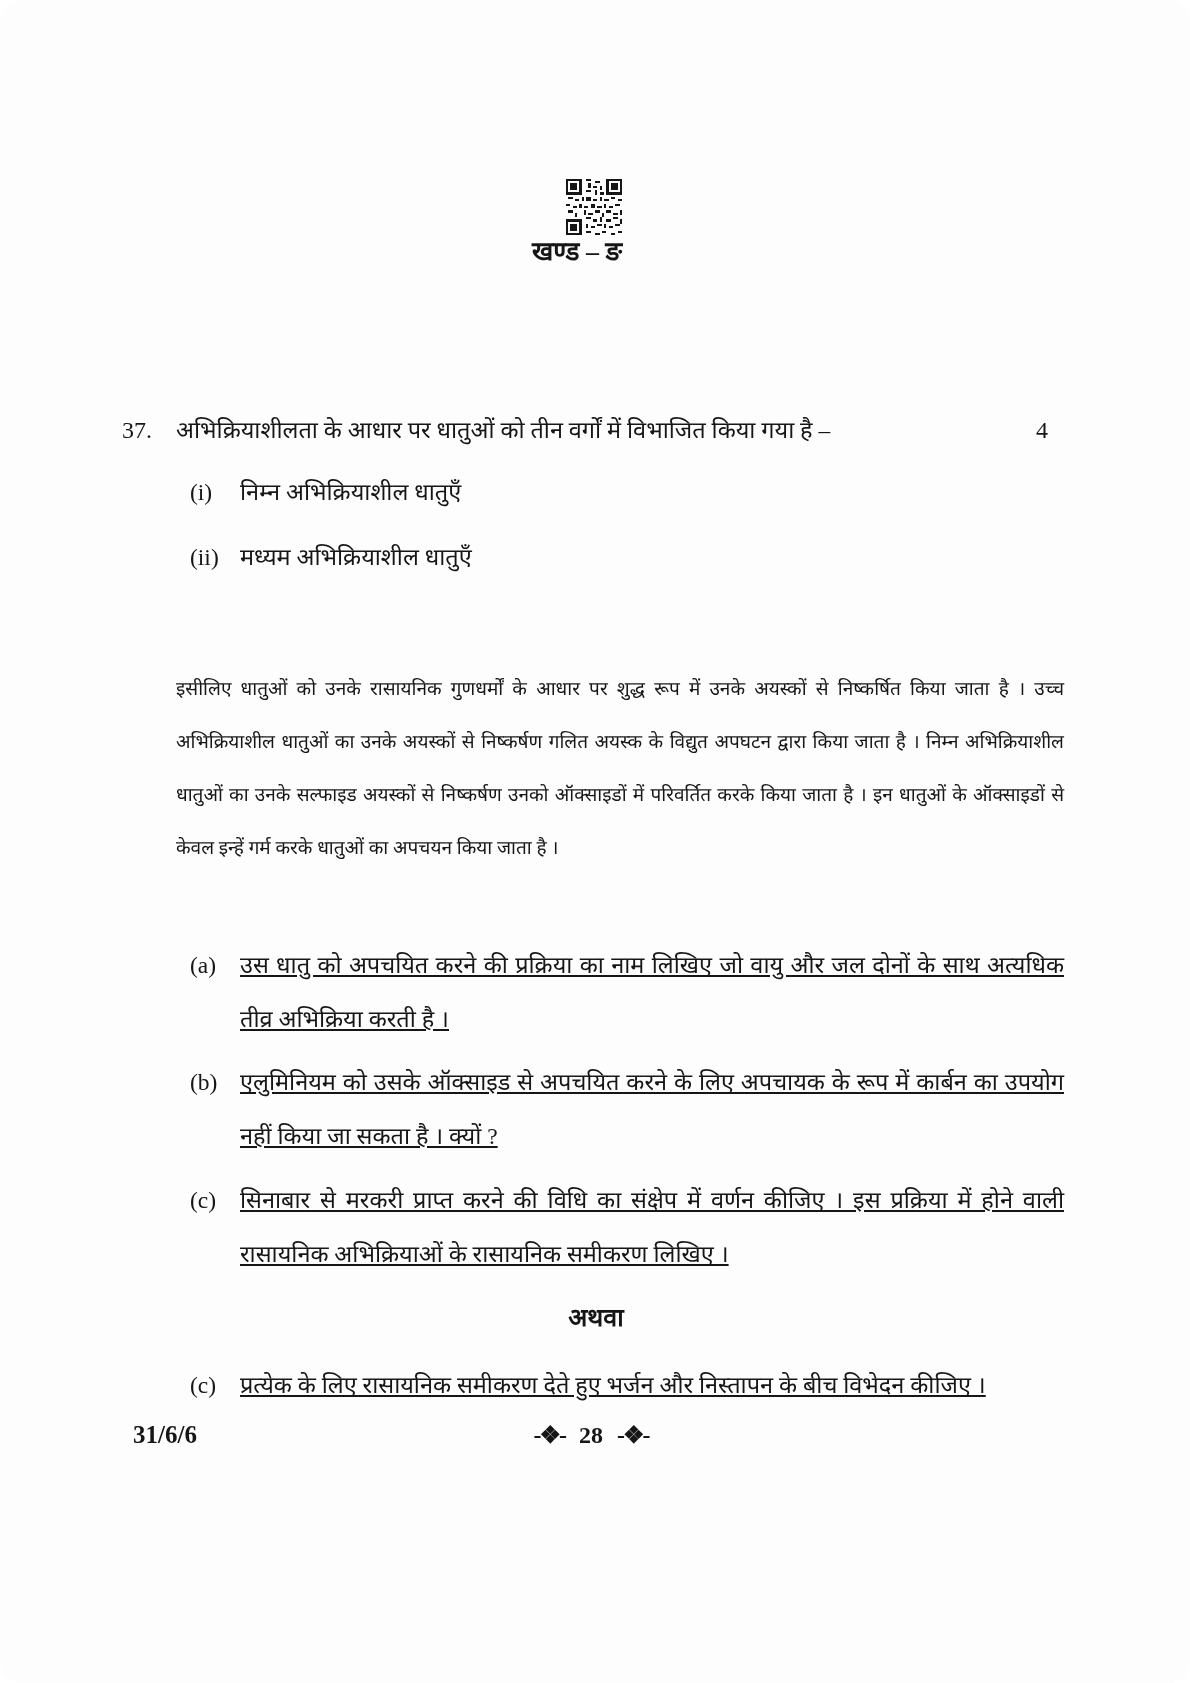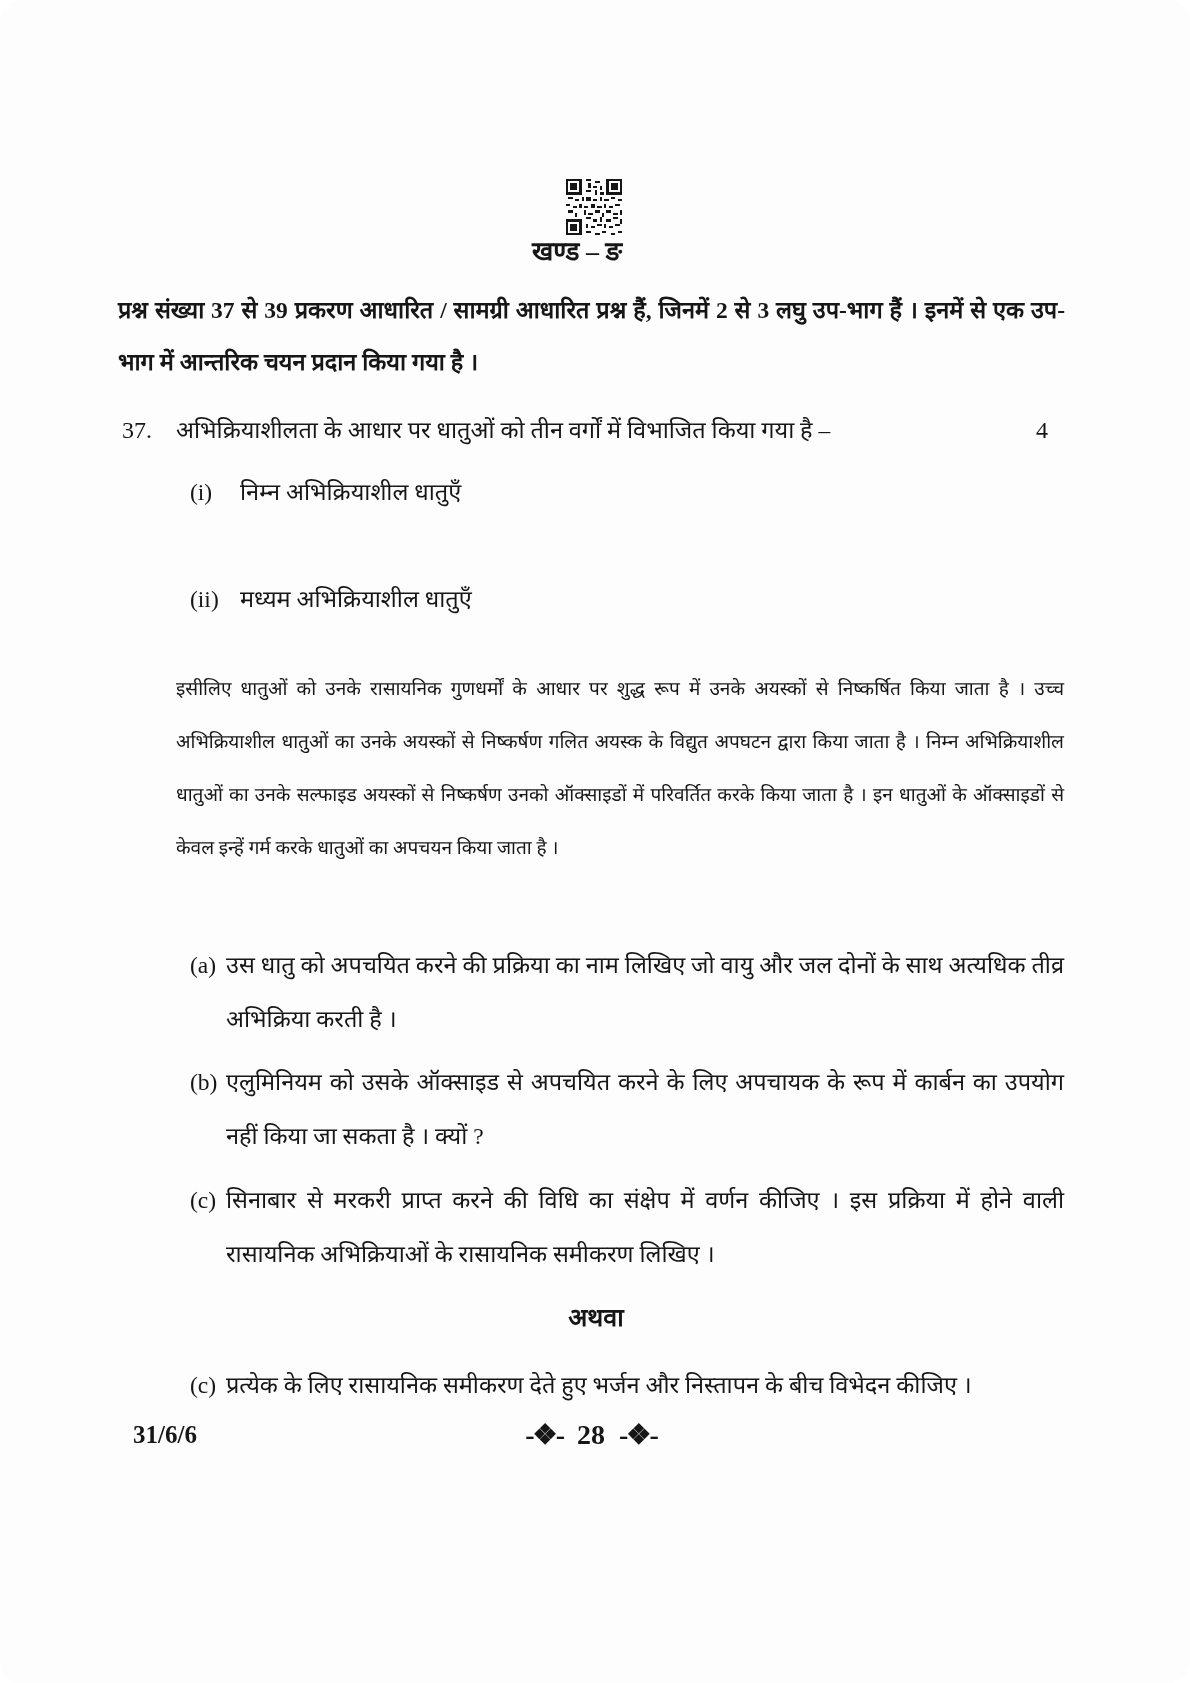--- a/index.html
+++ b/index.html
@@ -24,37 +24,37 @@
   .instructions { left:118px; top:284px; width:947px;
                   font-size:23.5px; line-height:52px; font-weight:700; }
 
   .qnum   { left:122px; top:408px; font-size:24px; line-height:44px; }
   .qstem  { left:176px; top:408px; width:830px; font-size:23.5px; line-height:44px; }
   .qmarks { left:1036px; top:408px; font-size:24px; line-height:44px; }
 
   .li      { left:190px; width:860px; font-size:23.5px; line-height:40px; }
   .li .lab { position:absolute; left:0; }
   .li .txt { display:block; margin-left:50px; }
-  .li1 { top:472px; } .li2 { top:537px;margin-top:42px; } .li3 { top:602px; }
+  .li1 { top:472px; } .li2 { top:537px; } .li3 { top:602px; }
 
   .para { left:176px; top:662px; width:888px;
           font-size:19px; line-height:53px; }
 
   .sub       { left:190px; width:874px; font-size:23.5px; line-height:54px; }
   .sub .slab { position:absolute; left:0; top:0; }
-  .sub .stxt { display:block; margin-left:36px; }
+  .sub .stxt { display:block; margin-left:50px;text-decoration:underline; }
   .subA { top:938px; } .subB { top:1055px; } .subC { top:1173px; }
   .subAlt { top:1358px; }
 
   .orlabel { left:574px; top:1303px; transform:translateX(-50%);
              font-size:25px; line-height:30px; font-weight:700; white-space:nowrap;margin-left:22px; }
 
   .footCode { left:133px; top:1420px; font-size:25px; line-height:30px; font-weight:700; }
   .footPage { left:591px; top:1421px; transform:translateX(-50%);
-              font-size:28px; line-height:28px; font-weight:700; white-space:nowrap;text-align:right; }
+              font-size:24px; line-height:28px; font-weight:700; white-space:nowrap;text-align:right; }
   .footPage .num { padding:0 14px; }
   .orn { letter-spacing:-2px; }
 </style>
 </head>
 <body>
 
 <div class="page">
 
   <div class="abs qr">
     <svg viewBox="0 0 25 25" width="56" height="58" shape-rendering="crispEdges" aria-hidden="true">
@@ -125,21 +125,20 @@
           <rect x="13" y="24" width="2" height="1"></rect>
         <rect x="16" y="23" width="2" height="1"></rect>
           <rect x="20" y="24" width="2" height="1"></rect>
         <rect x="23" y="23" width="2" height="1"></rect>
       </g>
     </svg>
   </div>
 
   <div class="abs heading">खण्ड – ङ</div>
 
-  <div class="abs instructions just">प्रश्न संख्या 37 से 39 प्रकरण आधारित / सामग्री आधारित प्रश्न हैं, जिनमें 2 से 3 लघु उप-भाग हैं । इनमें से एक उप-भाग में आन्तरिक चयन प्रदान किया गया है ।</div>
 
   <div class="abs qnum">37.</div>
   <div class="abs qstem">अभिक्रियाशीलता के आधार पर धातुओं को तीन वर्गों में विभाजित किया गया है –</div>
   <div class="abs qmarks">4</div>
 
   <div class="abs li li1">
     <span class="lab">(i)</span>
     <span class="txt">निम्न अभिक्रियाशील धातुएँ</span>
   </div>
   <div class="abs li li2">

